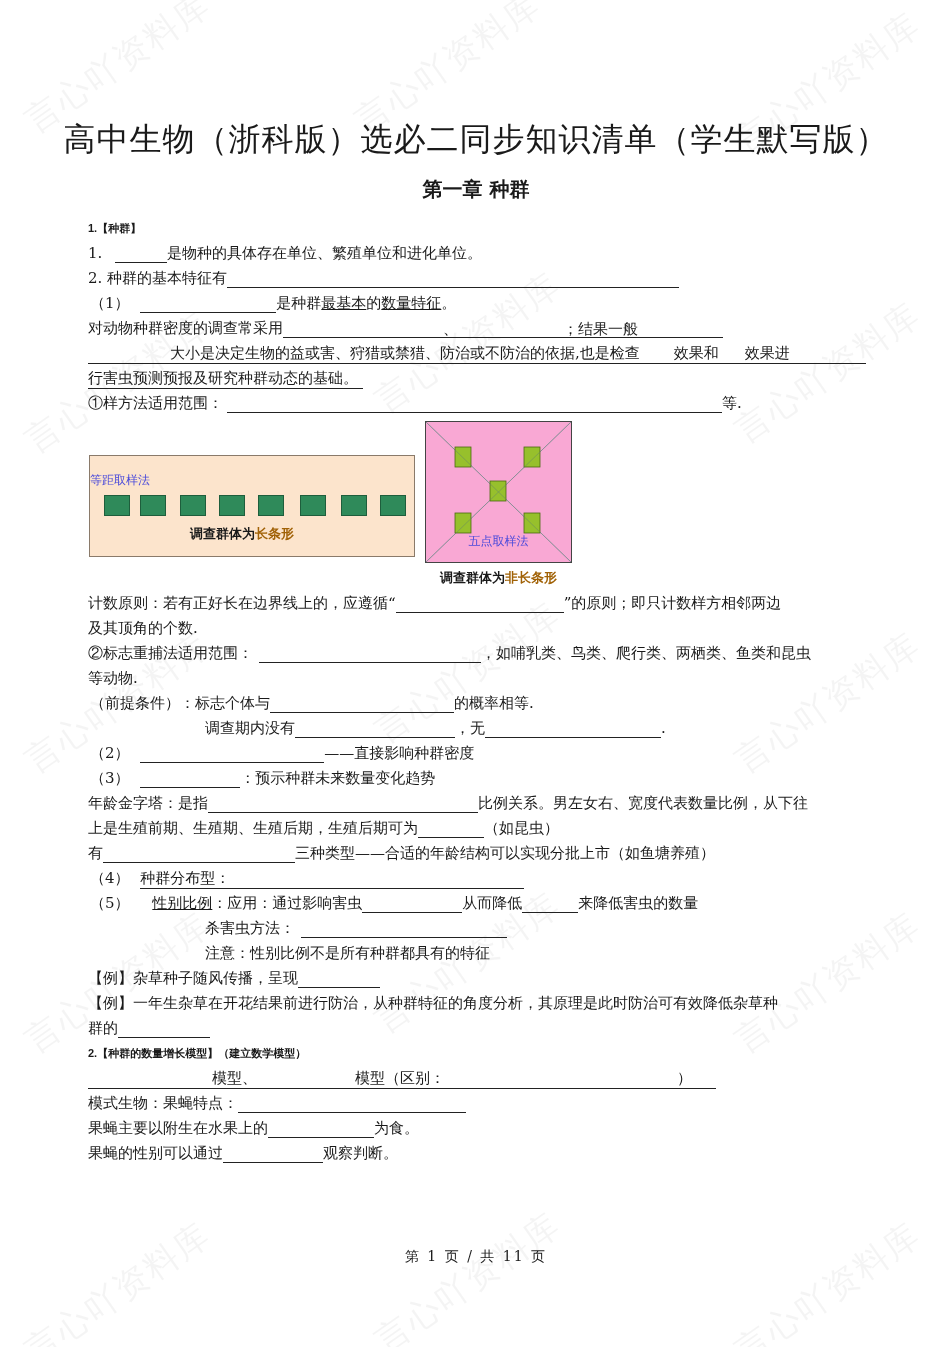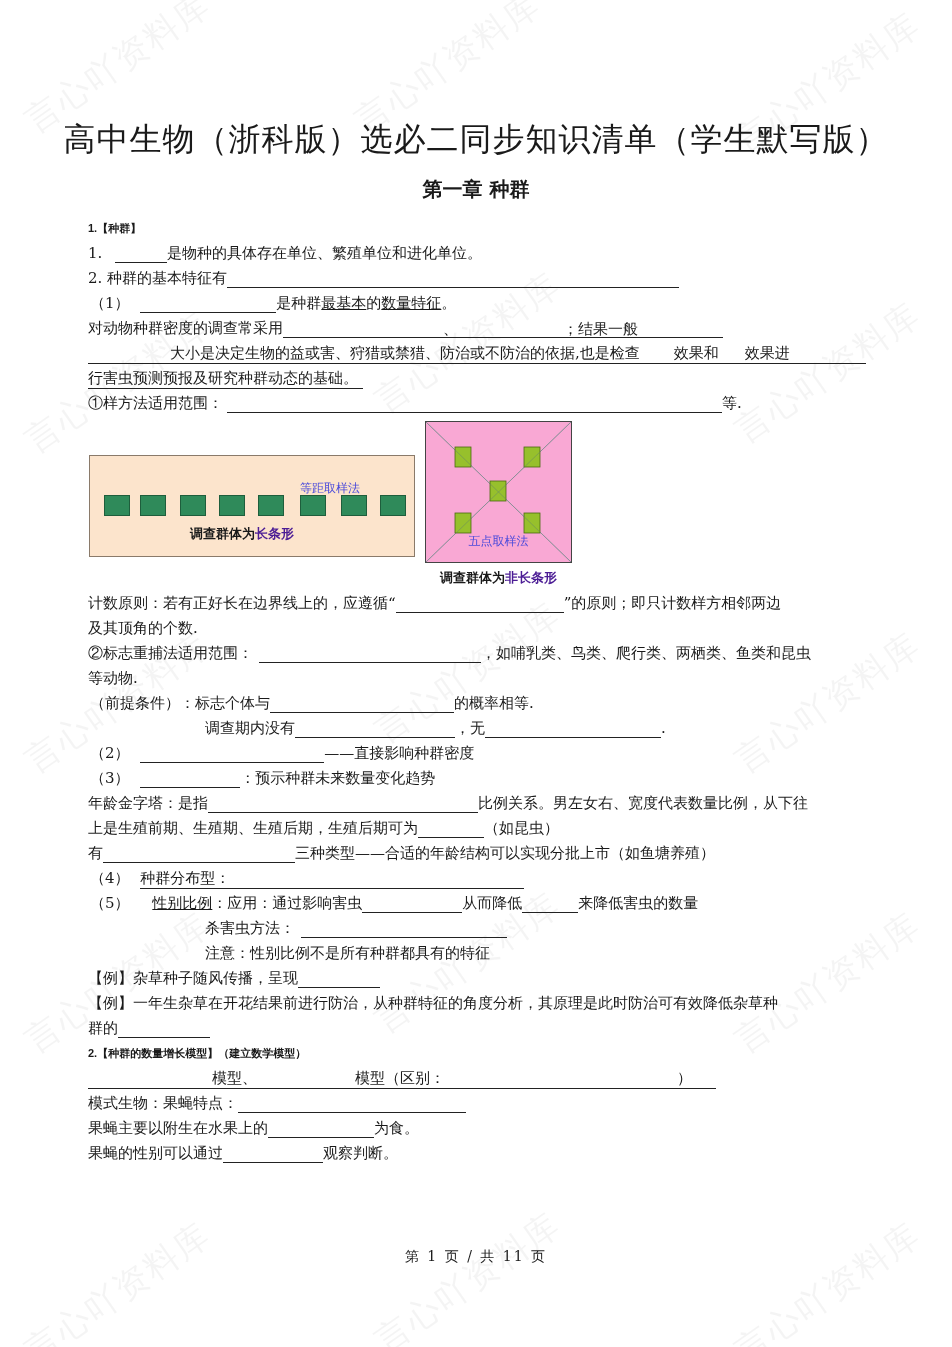--- a/index.html
+++ b/index.html
@@ -10,25 +10,25 @@
   .title { position:absolute; top:118px; left:0; width:952px; text-align:center;
            font-size:32px; font-family:"DejaVu Serif",serif; letter-spacing:1px; }
   .chapter { position:absolute; top:176px; left:0; width:952px; text-align:center;
              font-size:20px; font-weight:bold; font-family:"DejaVu Sans",sans-serif; }
   .ln { position:absolute; left:88px; font-size:15px; line-height:20px; white-space:nowrap; }
   .h { font-family:Liberation Sans, sans-serif; font-weight:bold; font-size:11px;text-align:center; }
   .b { display:inline-block; border-bottom:1px solid #222; height:16px; vertical-align:bottom; }
   .u { text-decoration:underline; }
   
   .dg1 { position:absolute; left:89px; top:455px; width:324px; height:100px; background:#fce4cc; border:1px solid #8a7a6a; }
-  .dg1 .lbl { position:absolute; top:24px; left:0; width:270px; text-align:right; color:#4a4adb; font-size:12px; }
+  .dg1 .lbl { position:absolute; top:16px; left:0; width:270px; text-align:left; color:#4a4adb; font-size:12px; }
   .dg1 .sq { position:absolute; top:39px; width:24px; height:19px; background:#2f8a5a; border:1px solid #1e5e3c; }
   .dg1 .cap { position:absolute; top:69px; left:0; width:100%; text-align:center; font-size:13px; font-weight:bold;
               font-family:"DejaVu Sans",sans-serif; padding-right:20px; box-sizing:border-box; }
-  .blue { color:#4c1d95; }
+  .blue { color:#a16207; }
   .dg2 { position:absolute; left:425px; top:421px; width:145px; height:140px; background:#f9a8d4; border:1.5px solid #444; }
   .dg2 svg { position:absolute; left:0; top:0; }
   .dg2 .lbl { position:absolute; top:111px; left:0; width:100%; text-align:center; color:#4a4adb; font-size:12px; }
   .dg2cap { position:absolute; left:425px; top:569px; width:147px; text-align:center; font-size:13px; font-weight:bold;
             font-family:"DejaVu Sans",sans-serif; }
   .footer { position:absolute; top:1248px; left:0; width:952px; text-align:center; font-size:14px; letter-spacing:2px; }
 </style>
 </head>
 <body>
 

